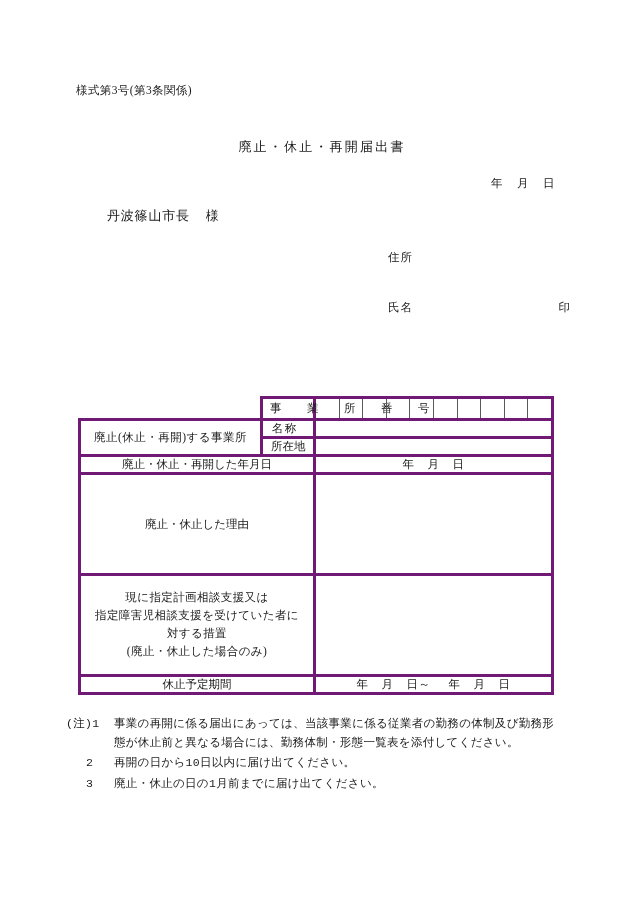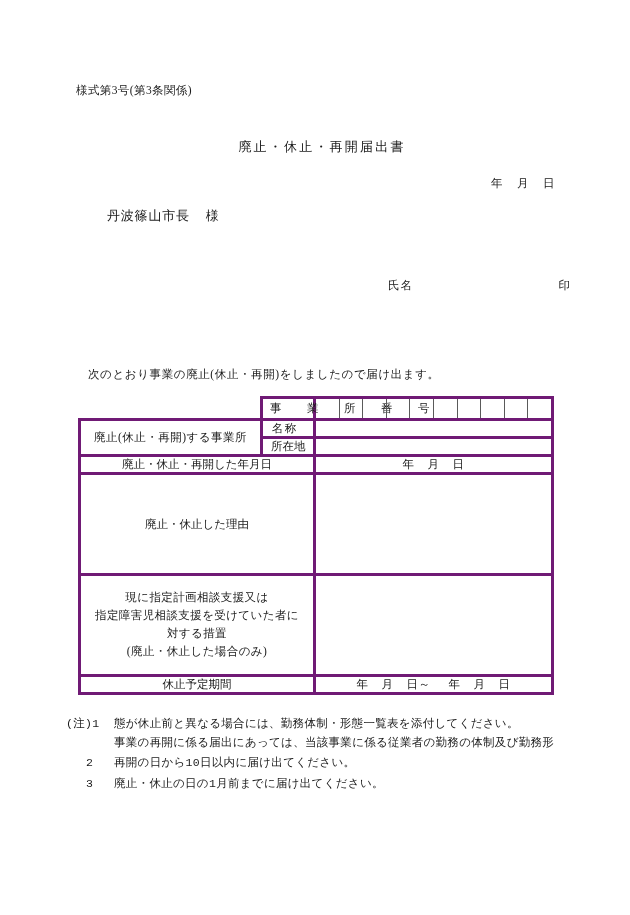--- a/index.html
+++ b/index.html
@@ -208,28 +208,30 @@
 
   <div class="date-line">
     <span>年</span><span class="sp"></span><span>月</span><span class="sp"></span><span>日</span>
   </div>
 
   <div class="addressee">
     <span>丹波篠山市長</span><span class="hon">様</span>
   </div>
 
   <div class="operator">
+    <div class="op-row">
+      <span class="op-field">住所</span>
+    </div>
     <div class="op-row" style="height:28px;"></div>
     <div class="op-row">
       <span class="op-field">氏名</span>
       <span class="op-seal">印</span>
     </div>
   </div>
 
-  <div class="lead">次のとおり事業の廃止(休止・再開)をしましたので届け出ます。</div>
 
   <table class="tbl">
     <colgroup>
       <col style="width:182px;">
       <col style="width:53px;">
       <col style="width:238px;">
     </colgroup>
     <tbody>
 
       <tr>
@@ -305,22 +307,22 @@
           <span>年</span><span class="g"></span><span>月</span><span class="g"></span><span>日～</span><span class="g2"></span><span>年</span><span class="g"></span><span>月</span><span class="g"></span><span>日</span>
         </td>
       </tr>
     </tbody>
   </table>
 
   <div class="notes">
     <div class="note note1">
       <span class="note-mark">(注)1</span>
       <div class="note-body">
+        <div>事業の再開に係る届出にあっては、当該事業に係る従業者の勤務の体制及び勤務形</div>
         <div>態が休止前と異なる場合には、勤務体制・形態一覧表を添付してください。</div>
-        <div>事業の再開に係る届出にあっては、当該事業に係る従業者の勤務の体制及び勤務形</div>
       </div>
     </div>
     <div class="note note2">
       <span class="note-mark">2</span>
       <div class="note-body">再開の日から10日以内に届け出てください。</div>
     </div>
     <div class="note note3">
       <span class="note-mark">3</span>
       <div class="note-body">廃止・休止の日の1月前までに届け出てください。</div>
     </div>

